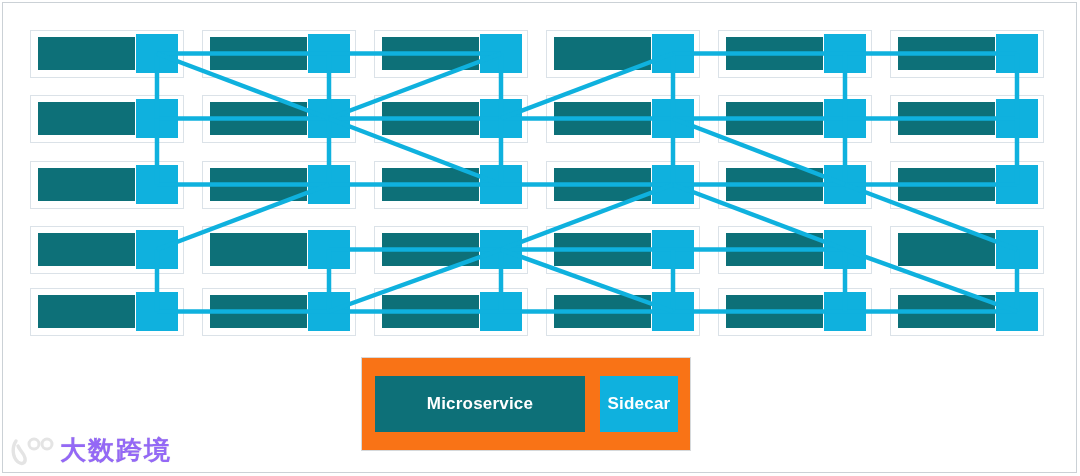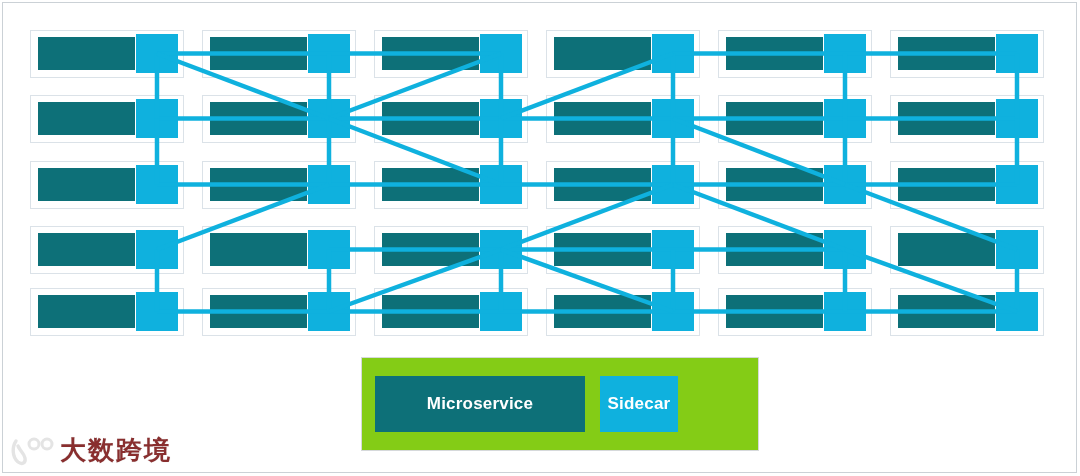--- a/index.html
+++ b/index.html
@@ -6,37 +6,37 @@
   body{
     width:1080px;height:476px;position:relative;background:#ffffff;
     font-family:"Liberation Sans", sans-serif;overflow:hidden;
   }
   .frame{
     position:absolute;left:2px;top:2px;right:3px;bottom:3px;
     border:1px solid #cbd1d6;pointer-events:none;
   }
   #mesh{position:absolute;left:0;top:0;}
   .legend-box{
-    position:absolute;left:361px;top:357px;width:398px;height:94px;
-    background:#84cc16;border:1px solid #d6d9db;box-sizing:border-box;
+    position:absolute;left:361px;top:357px;width:330px;height:94px;
+    background:#f97316;border:1px solid #d6d9db;box-sizing:border-box;
     display:flex;align-items:center;padding-left:13px;
   }
   .legend-swatch{
     height:56px;display:flex;align-items:center;justify-content:center;
     color:#ffffff;font-weight:bold;font-size:17px;letter-spacing:.2px;
   }
   .legend-micro{width:210px;}
   .legend-side{width:78px;margin-left:15px;}
   .watermark{
     position:absolute;left:10px;top:430px;height:40px;
     display:flex;align-items:center;opacity:.92;
   }
   .wm-logo{margin-right:6px;}
   .wm-text{
-    font-size:26px;font-weight:bold;color:#7f1d1d;
+    font-size:26px;font-weight:bold;color:#8b5cf6;
     letter-spacing:2px;
     text-shadow:0 0 1px #d4d4d4;
     font-family:"DejaVu Sans","Liberation Sans",sans-serif;
   }
 </style>
 </head>
 <body>
 
 <div class="frame"></div>
 

